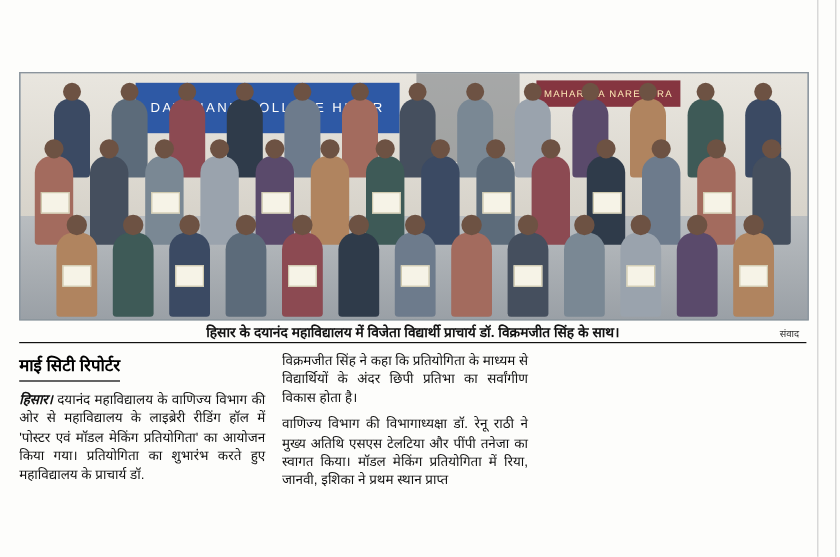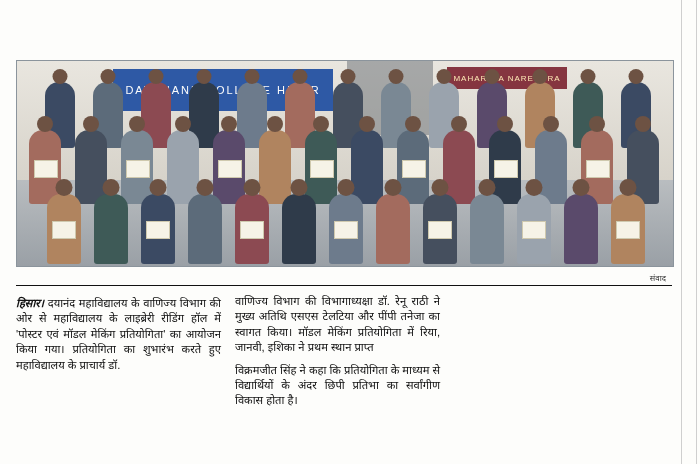--- a/index.html
+++ b/index.html
@@ -347,29 +347,31 @@
           <div class="head" style="width: 17px; height: 17px; top: -15px;"></div>
         </div>
         <div class="p" style="width: 34px; height: 70px; left: 594px; bottom: 2px; background: rgb(176, 132, 95);">
           <div class="head" style="width: 17px; height: 17px; top: -15px;"></div>
           <div class="cert" style="width: 22px; height: 16px; left: 5px; bottom: 25px;"></div>
         </div>
       </div>
   </div>
 
   <div class="caption-bar">
+    <div class="caption">हिसार के दयानंद महाविद्यालय में विजेता विद्यार्थी प्राचार्य डॉ. विक्रमजीत सिंह के साथ।</div>
     <div class="caption-credit">संवाद</div>
   </div>
 
   <div class="body">
     <div class="col c1">
+      <div class="byline">माई सिटी रिपोर्टर</div>
       <p class="para first">
         <span class="lead">हिसार।</span><span> दयानंद महाविद्यालय के वाणिज्य विभाग की ओर से महाविद्यालय के लाइब्रेरी रीडिंग हॉल में 'पोस्टर एवं मॉडल मेकिंग प्रतियोगिता' का आयोजन किया गया। प्रतियोगिता का शुभारंभ करते हुए महाविद्यालय के प्राचार्य डॉ.</span>
       </p>
     </div>
     <div class="col c2">
+      <p class="para">विक्रमजीत सिंह ने कहा कि प्रतियोगिता के माध्यम से विद्यार्थियों के अंदर छिपी प्रतिभा का सर्वांगीण विकास होता है।</p>
       <p class="para">वाणिज्य विभाग की विभागाध्यक्षा डॉ. रेनू राठी ने मुख्य अतिथि एसएस टेलटिया और पींपी तनेजा का स्वागत किया। मॉडल मेकिंग प्रतियोगिता में रिया, जानवी, इशिका ने प्रथम स्थान प्राप्त</p>
-      <p class="para">विक्रमजीत सिंह ने कहा कि प्रतियोगिता के माध्यम से विद्यार्थियों के अंदर छिपी प्रतिभा का सर्वांगीण विकास होता है।</p>
     </div>
     <div class="col c3">
     </div>
   </div>
 </div>
 
 </body></html>

